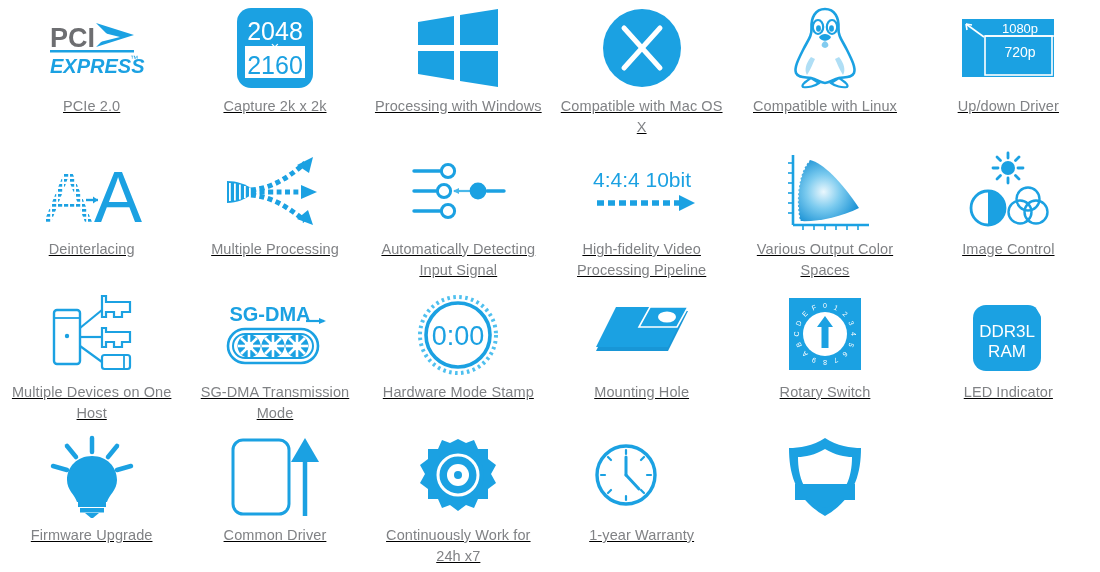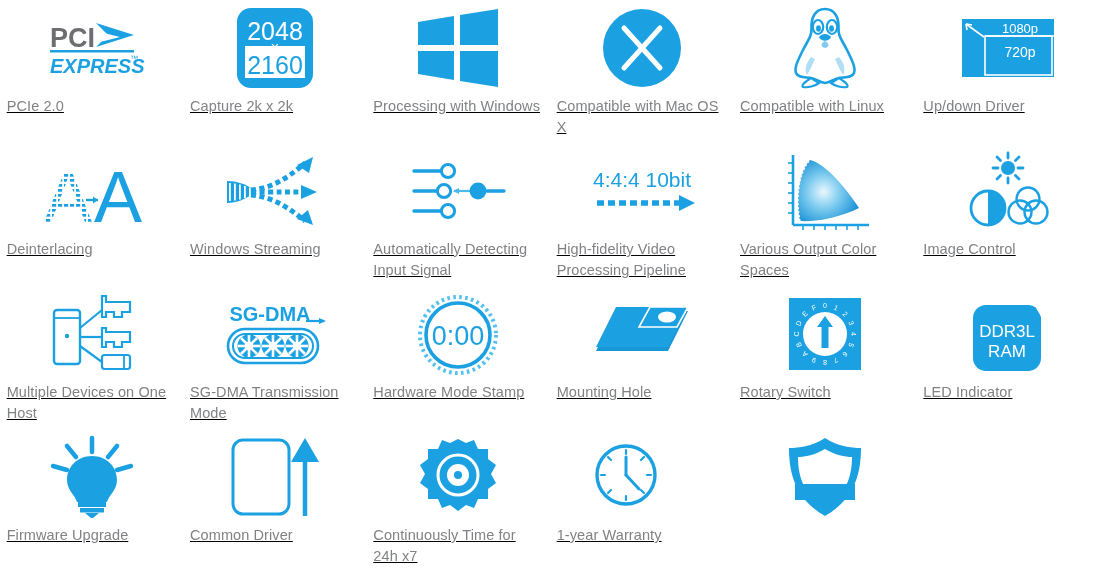--- a/index.html
+++ b/index.html
@@ -37,20 +37,21 @@
     align-items: center;
     justify-content: center;
   }
   .icon-box svg {
     display: block;
     overflow: visible;
   }
   .feature-label {
     margin-top: 6px;
     width: 170px;
+    text-align: center;
     font-size: 14.5px;
     line-height: 21px;
     color: #808285;
     letter-spacing: 0.1px;
   }
 </style>
 </head>
 <body>
 
 <div class="feature-grid">
@@ -169,21 +170,21 @@
         <rect x="21" y="31" width="1.8" height="12" fill="#ffffff"></rect>
         <rect x="26" y="32.5" width="1.8" height="9" fill="#ffffff"></rect>
         <path d="M28 35 C50 33 66 22 82 8" stroke="#1BA1E2" stroke-width="5" fill="none" stroke-dasharray="5 3.5"></path>
         <path d="M90 2 L86 18 L74 10 Z" fill="#1BA1E2"></path>
         <path d="M28 37 C52 37 66 37 84 37" stroke="#1BA1E2" stroke-width="5" fill="none" stroke-dasharray="5 3.5"></path>
         <path d="M94 37 L78 30 L78 44 Z" fill="#1BA1E2"></path>
         <path d="M28 40 C50 42 66 53 82 66" stroke="#1BA1E2" stroke-width="5" fill="none" stroke-dasharray="5 3.5"></path>
         <path d="M90 70 L74 64 L85 55 Z" fill="#1BA1E2"></path>
       </svg>
     </div>
-    <div class="feature-label">Windows Streaming</div>
+    <div class="feature-label">Multiple Processing</div>
   </div>
 
   <div class="feature-cell">
     <div class="icon-box">
       <svg width="100" height="64" viewBox="0 0 100 64">
         <line x1="6" y1="12" x2="32" y2="12" stroke="#1BA1E2" stroke-width="3.4" stroke-linecap="round"></line>
         <circle cx="40" cy="12" r="6.6" fill="#ffffff" stroke="#1BA1E2" stroke-width="3"></circle>
         <line x1="6" y1="32" x2="28" y2="32" stroke="#1BA1E2" stroke-width="3.4" stroke-linecap="round"></line>
         <circle cx="36" cy="32" r="6.6" fill="#ffffff" stroke="#1BA1E2" stroke-width="3"></circle>
         <line x1="6" y1="52" x2="32" y2="52" stroke="#1BA1E2" stroke-width="3.4" stroke-linecap="round"></line>
@@ -431,21 +432,21 @@
   <div class="feature-cell">
     <div class="icon-box">
       <svg width="80" height="80" viewBox="0 0 80 80">
         <path d="M40 2 L48 6 L56 3 L60 12 L70 12 L70 22 L78 28 L73 37 L78 46 L70 52 L70 62 L60 62 L56 71 L48 68 L40 74 L32 68 L24 71 L20 62 L10 62 L10 52 L2 46 L7 37 L2 28 L10 22 L10 12 L20 12 L24 3 L32 6 Z" fill="#1BA1E2"></path>
         <circle cx="40" cy="38" r="26" fill="#1BA1E2"></circle>
         <circle cx="40" cy="38" r="20" fill="none" stroke="#ffffff" stroke-width="3"></circle>
         <circle cx="40" cy="38" r="11" fill="#ffffff"></circle>
         <circle cx="40" cy="38" r="4" fill="#1BA1E2"></circle>
       </svg>
     </div>
-    <div class="feature-label">Continuously Time for 24h x7</div>
+    <div class="feature-label">Continuously Work for 24h x7</div>
   </div>
 
   <div class="feature-cell">
     <div class="icon-box">
       <svg width="104" height="80" viewBox="0 0 104 80">
         <circle cx="36" cy="38" r="29" fill="none" stroke="#1BA1E2" stroke-width="3.4"></circle>
         <g stroke="#1BA1E2" stroke-width="2.2" stroke-linecap="round">
           <line x1="36" y1="13" x2="36" y2="17"></line>
           <line x1="36" y1="59" x2="36" y2="63"></line>
           <line x1="11" y1="38" x2="15" y2="38"></line>

